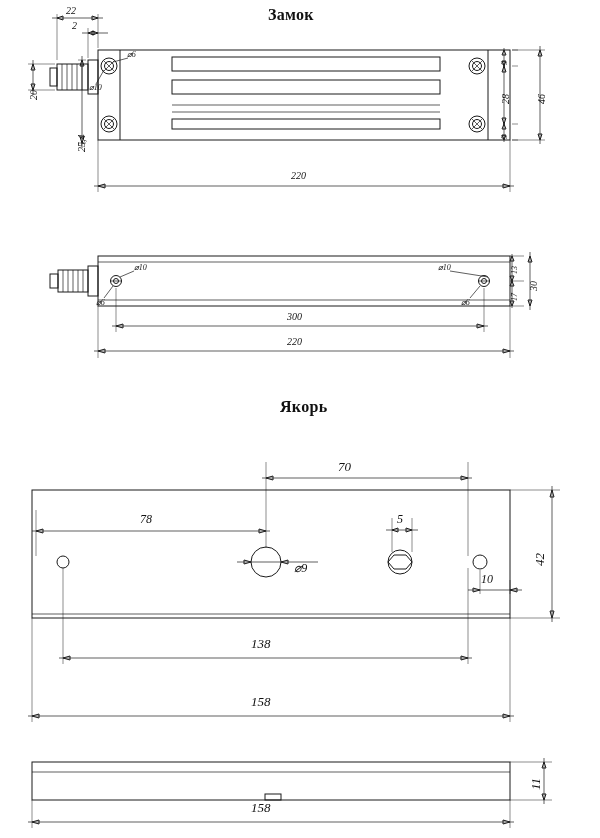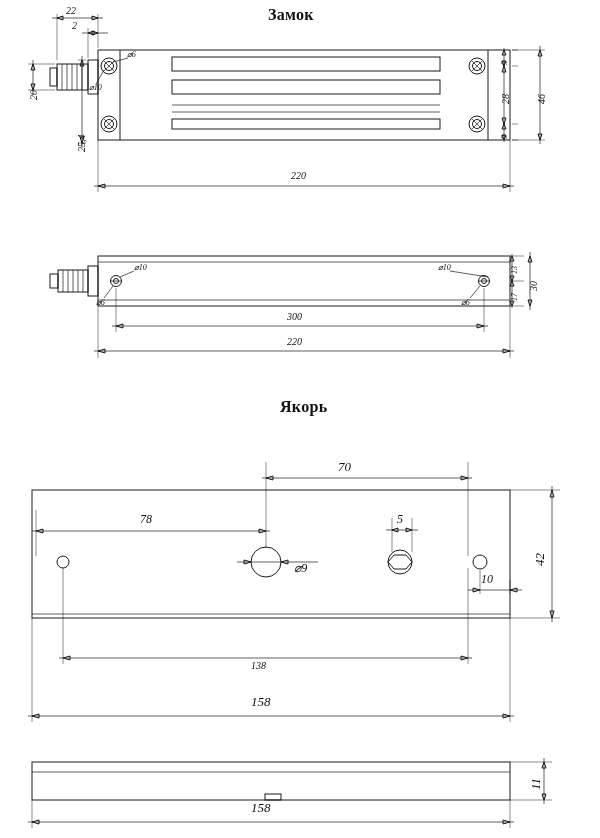--- a/index.html
+++ b/index.html
@@ -259,19 +259,19 @@
   <div class="dim vert" style="left:528px;top:291px;">30</div>
   <div class="dim" style="left:287px;top:311px;">300</div>
   <div class="dim" style="left:287px;top:336px;">220</div>
 
   <div class="dim" style="left:338px;top:459px;font-size:13px;">70</div>
   <div class="dim" style="left:140px;top:512px;font-size:12px;">78</div>
   <div class="dim" style="left:397px;top:512px;font-size:12px;">5</div>
   <div class="dim" style="left:294px;top:561px;font-size:12px;">⌀9</div>
   <div class="dim" style="left:481px;top:572px;font-size:12px;">10</div>
   <div class="dim vert" style="left:532px;top:566px;font-size:13px;">42</div>
-  <div class="dim" style="left:251px;top:636px;font-size:10px;margin-top:24px;">138</div>
+  <div class="dim" style="left:251px;top:636px;font-size:13px;">138</div>
   <div class="dim" style="left:251px;top:694px;font-size:13px;">158</div>
 
   <div class="dim vert" style="left:528px;top:790px;font-size:13px;">11</div>
   <div class="dim" style="left:251px;top:800px;font-size:13px;">158</div>
 
 </div>
 
 </body></html>

